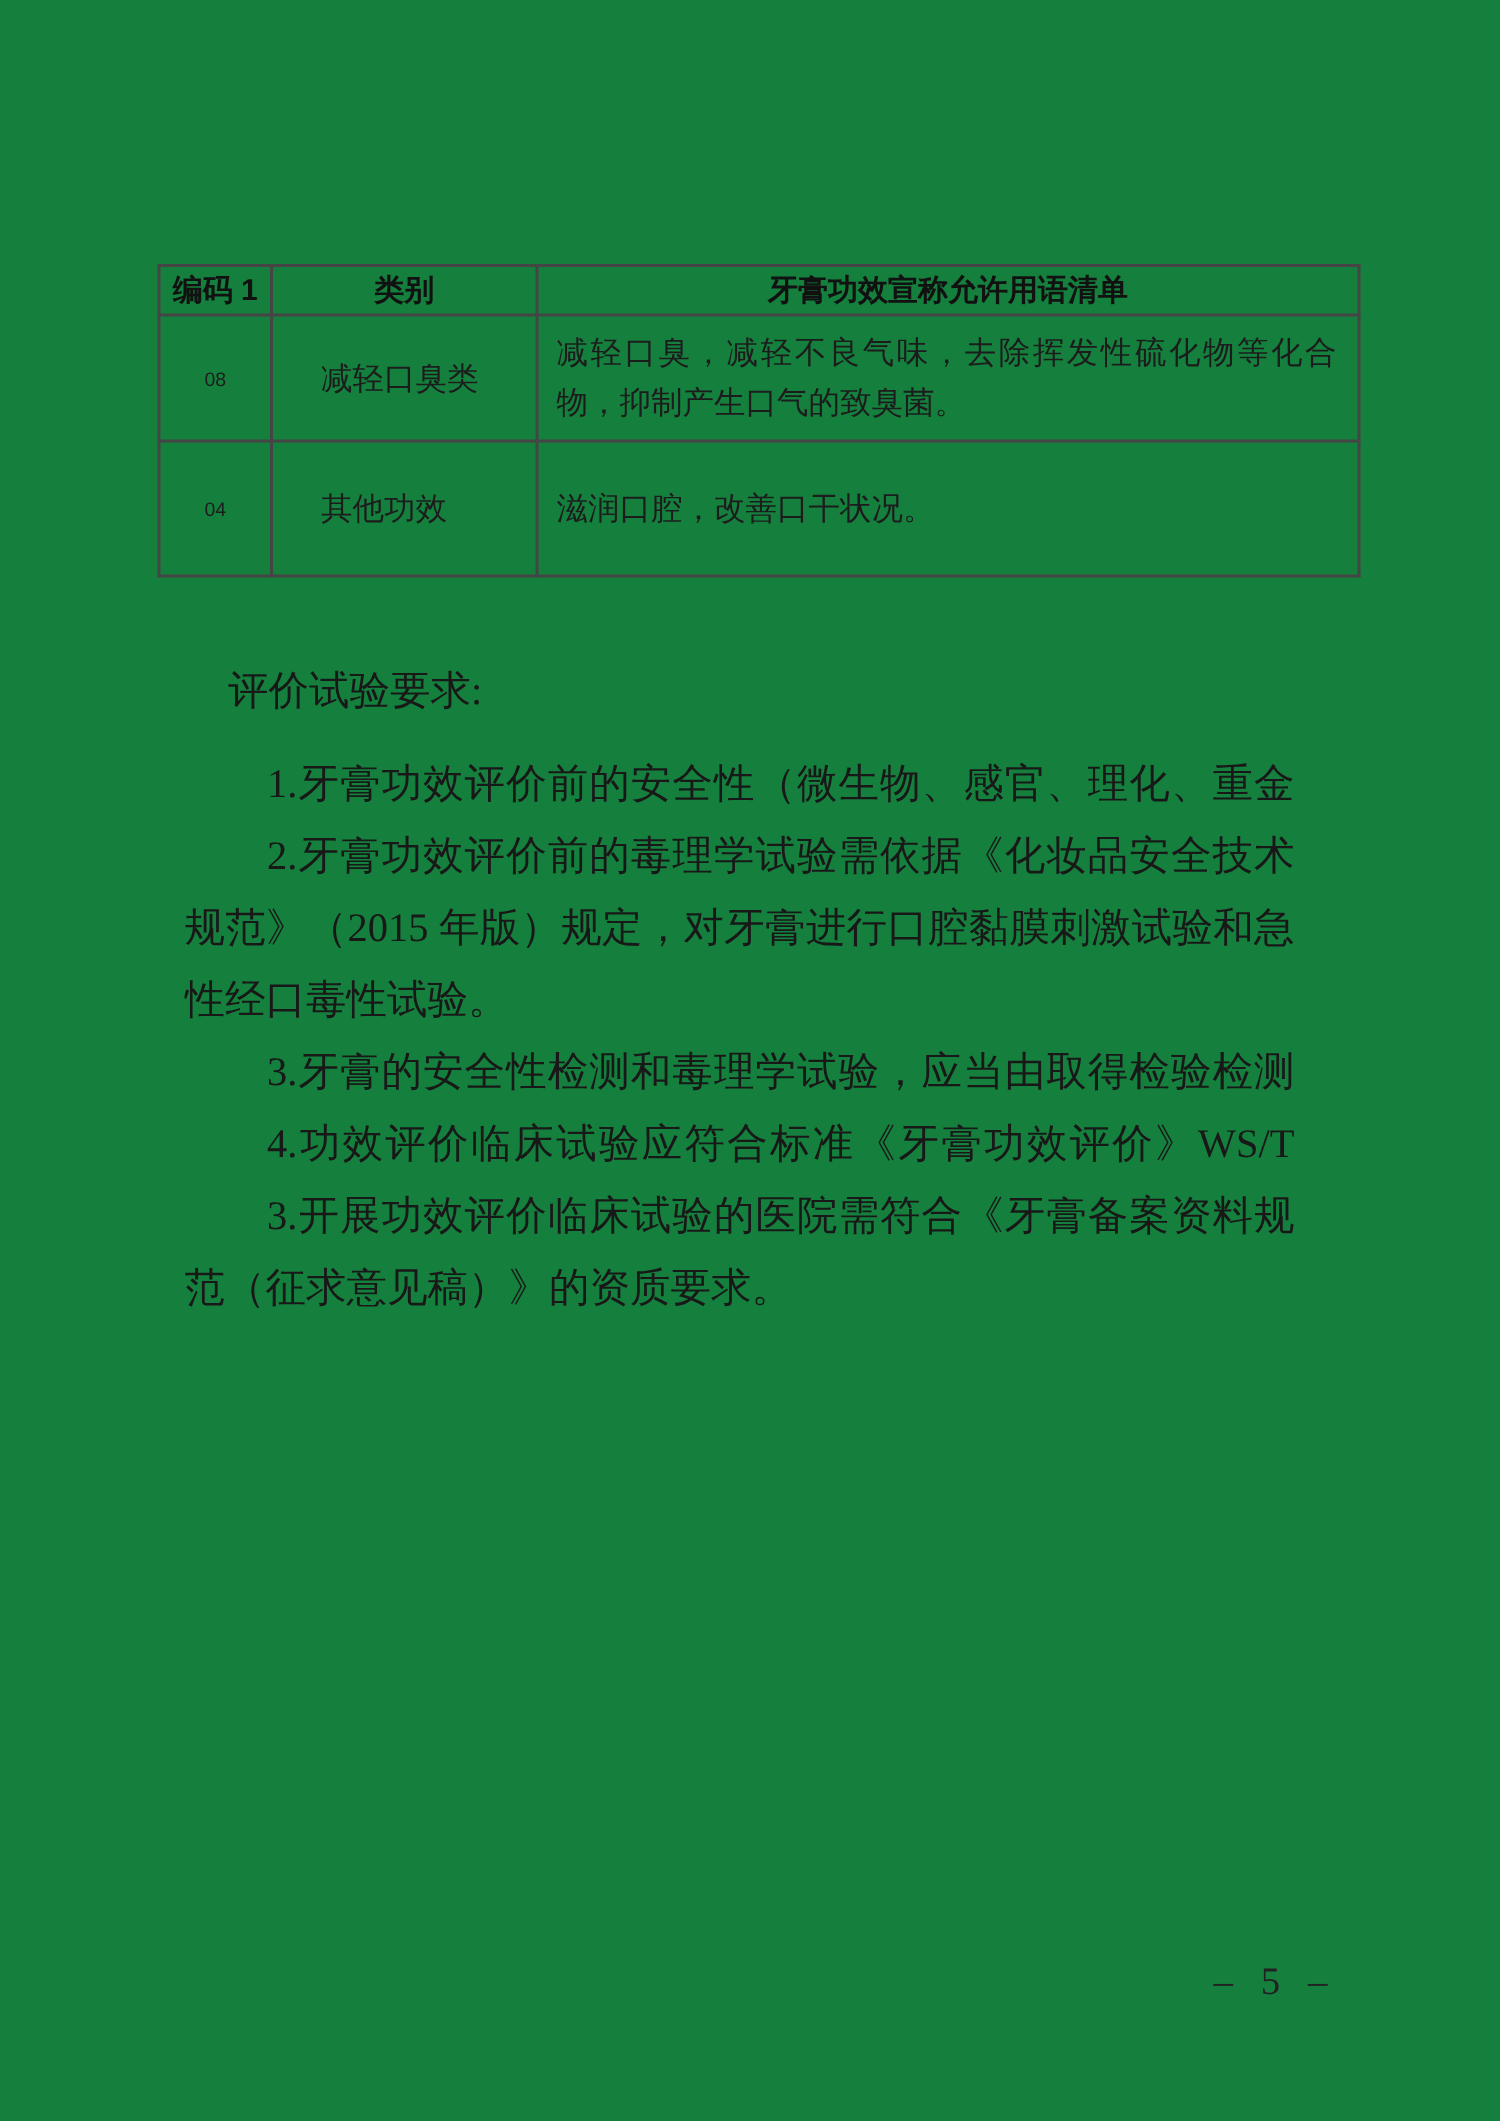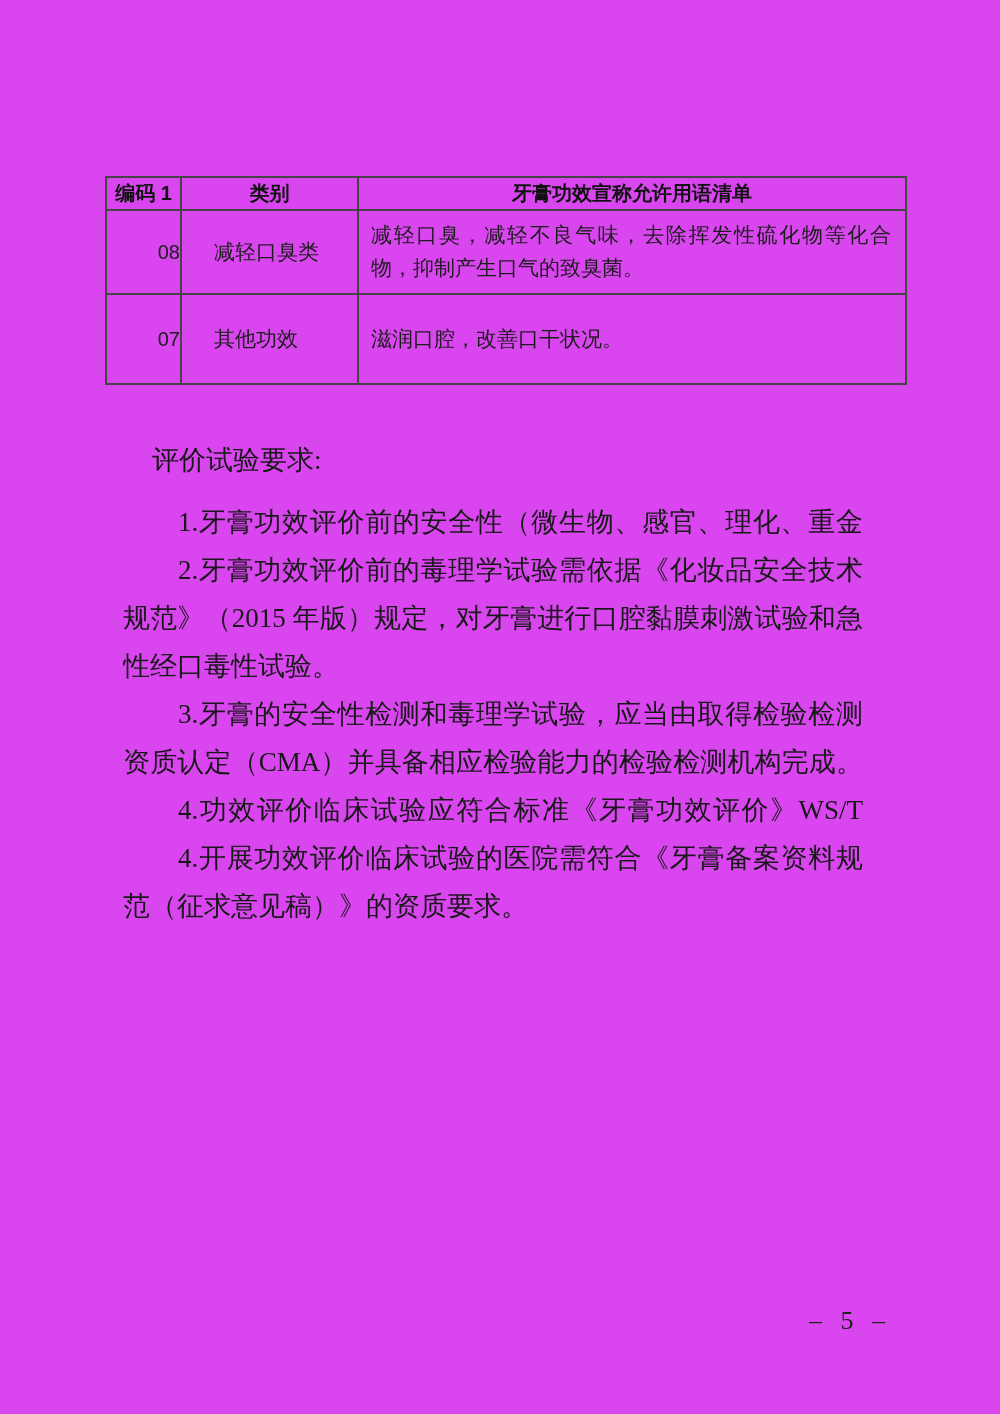--- a/index.html
+++ b/index.html
@@ -2,21 +2,21 @@
 <html><head>
 <meta charset="utf-8">
 <style>
   * { margin: 0; padding: 0; box-sizing: border-box; }
   html, body { background: #e8e8e8; }
   .page {
     position: relative;
     width: 1000px;
     height: 1414px;
     margin: 0 auto;
-    background: #d946ef;
+    background: #15803d;
     overflow: hidden;
     font-family: "Liberation Serif", "DejaVu Serif", serif;
     color: #1c1c1c;
     text-decoration: underline;
   }
 
   
   .table-wrap {
     position: absolute;
     left: 105px;
@@ -40,22 +40,22 @@
     font-weight: bold;
     font-size: 20px;
     height: 33px;
     text-align: center;
     color: #111;
   }
   .doc-table tr.row-1 td { height: 76px; }
   .doc-table tr.row-2 td { height: 90px; }
   .cell-code {
     font-family: "Liberation Sans", "DejaVu Sans", sans-serif;
-    font-size: 20px;
-    text-align: right;
+    font-size: 13px;
+    text-align: center;
   }
   .cell-category {
     font-size: 21px;
     padding-left: 32px;
     text-align: left;
   }
   .cell-claims {
     font-size: 21px;
     line-height: 33px;
     padding: 8px 14px 8px 12px;
@@ -118,41 +118,40 @@
         <th>编码 1</th>
         <th>类别</th>
         <th>牙膏功效宣称允许用语清单</th>
       </tr>
       <tr class="row-1">
         <td class="cell-code">08</td>
         <td class="cell-category">减轻口臭类</td>
         <td class="cell-claims">减轻口臭，减轻不良气味，去除挥发性硫化物等化合物，抑制产生口气的致臭菌。</td>
       </tr>
       <tr class="row-2">
-        <td class="cell-code">07</td>
+        <td class="cell-code">04</td>
         <td class="cell-category">其他功效</td>
         <td class="cell-claims">滋润口腔，改善口干状况。</td>
       </tr>
     </tbody>
       </table>
   </div>
 
   <div class="body-text">
     <div class="line indent-small para-intro">评价试验要求:</div>
 
     <div class="line indent full">1.牙膏功效评价前的安全性（微生物、感官、理化、重金</div>
 
     <div class="line indent full">2.牙膏功效评价前的毒理学试验需依据《化妆品安全技术</div>
     <div class="line full">规范》（2015 年版）规定，对牙膏进行口腔黏膜刺激试验和急</div>
     <div class="line">性经口毒性试验。</div>
 
     <div class="line indent full">3.牙膏的安全性检测和毒理学试验，应当由取得检验检测</div>
-    <div class="line full">资质认定（CMA）并具备相应检验能力的检验检测机构完成。</div>
 
     <div class="line indent full">4.功效评价临床试验应符合标准《牙膏功效评价》WS/T</div>
 
-    <div class="line indent full">4.开展功效评价临床试验的医院需符合《牙膏备案资料规</div>
+    <div class="line indent full">3.开展功效评价临床试验的医院需符合《牙膏备案资料规</div>
     <div class="line">范（征求意见稿）》的资质要求。</div>
   </div>
 
   <div class="page-number">– 5 –</div>
 
 </div>
 
 </body></html>

